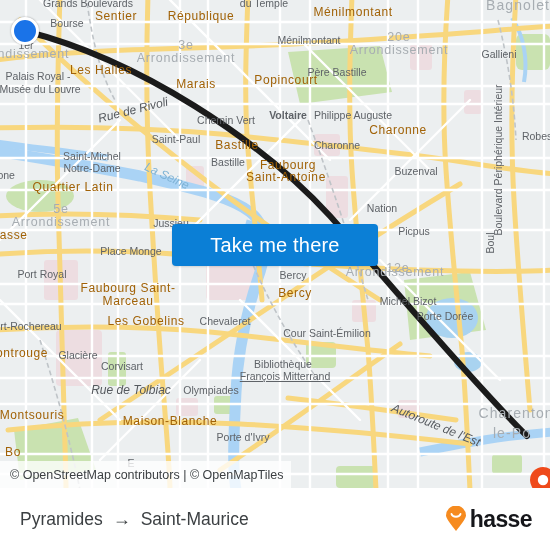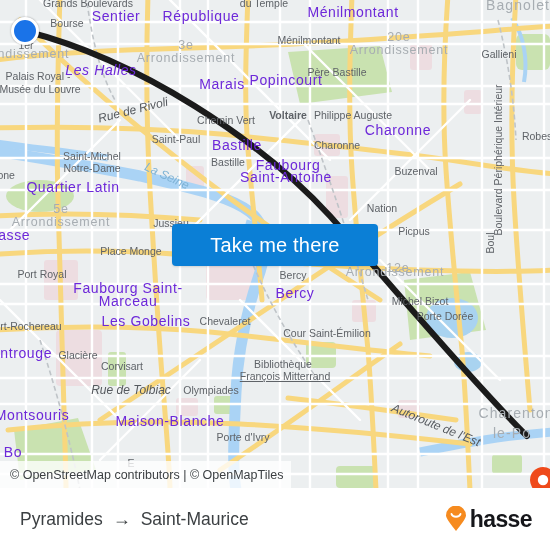--- a/index.html
+++ b/index.html
@@ -18,21 +18,21 @@
   .map svg{position:absolute;left:0;top:0;}
 
   
   .lbl{
     position:absolute;
     white-space:nowrap;
     transform:translate(-50%,-50%);
     pointer-events:none;
     font-family:"Liberation Sans", sans-serif;
   }
-  .lbl.place   {color:#6d28d9;font-size:14px;letter-spacing:.6px;}
+  .lbl.place   {color:#a16207;font-size:12px;letter-spacing:.6px;}
   .lbl.place-lg{color:#a7adb2;font-size:14px;letter-spacing:1.1px;}
   .lbl.poi     {color:#5f6368;font-size:10.5px;}
   .lbl.water   {color:#7fb3d5;font-size:12px;font-style:italic;}
   .lbl.road    {color:#55595e;font-size:12px;font-style:italic;}
   .lbl.arr     {color:#a7adb2;font-size:12.5px;letter-spacing:.8px;text-align:center;}
 
   
   .origin-dot{
     position:absolute;width:22px;height:22px;border-radius:50%;
     background:#1a73e8;border:3px solid #ffffff;
@@ -202,22 +202,22 @@
         <div class="lbl place" style="left: 353px; top: 12px;">Ménilmontant</div>
         <div class="lbl poi" style="left: 67px; top: 23px;">Bourse</div>
         <div class="lbl arr" style="left: 186px; top: 45px;">3e</div>
         <div class="lbl arr" style="left: 186px; top: 58px;">Arrondissement</div>
         <div class="lbl poi" style="left: 309px; top: 40px;">Ménilmontant</div>
         <div class="lbl arr" style="left: 399px; top: 37px;">20e</div>
         <div class="lbl arr" style="left: 399px; top: 50px;">Arrondissement</div>
         <div class="lbl poi" style="left: 499px; top: 54px;">Gallieni</div>
         <div class="lbl poi" style="left: 26px; top: 45px;">1er</div>
         <div class="lbl arr" style="left: 20px; top: 54px;">Arrondissement</div>
-        <div class="lbl place" style="left: 101px; top: 70px; font-style: italic;">Les Halles</div>
-        <div class="lbl place" style="left: 196px; top: 84px; margin-left: 26px;">Marais</div>
+        <div class="lbl place" style="left: 101px; top: 70px;">Les Halles</div>
+        <div class="lbl place" style="left: 196px; top: 84px;">Marais</div>
         <div class="lbl place" style="left: 286px; top: 80px;">Popincourt</div>
         <div class="lbl poi" style="left: 337px; top: 72px;">Père Bastille</div>
         <div class="lbl poi" style="left: 38px; top: 76px;">Palais Royal -</div>
         <div class="lbl poi" style="left: 40px; top: 89px;">Musée du Louvre</div>
         <div class="lbl road" style="left: 133px; top: 110px; transform: translate(-50%, -50%) rotate(-14deg);">Rue de Rivoli</div>
         <div class="lbl poi" style="left: 226px; top: 120px;">Chemin Vert</div>
         <div class="lbl poi" style="left: 288px; top: 115px; font-weight: bold;">Voltaire</div>
         <div class="lbl poi" style="left: 353px; top: 115px;">Philippe Auguste</div>
         <div class="lbl poi" style="left: 540px; top: 136px;">Robesp</div>
         <div class="lbl poi" style="left: 176px; top: 139px;">Saint-Paul</div>
@@ -242,21 +242,21 @@
         <div class="lbl place" style="left: 10px; top: 235px;">hasse</div>
         <div class="lbl poi" style="left: 131px; top: 251px;">Place Monge</div>
         <div class="lbl poi" style="left: 42px; top: 274px;">Port Royal</div>
         <div class="lbl poi" style="left: 293px; top: 275px;">Bercy</div>
         <div class="lbl arr" style="left: 398px; top: 268px;">12e</div>
         <div class="lbl arr" style="left: 395px; top: 272px;">Arrondissement</div>
         <div class="lbl poi" style="left: 490px; top: 243px; transform: translate(-50%, -50%) rotate(-90deg);">Boul</div>
         <div class="lbl place" style="left: 128px; top: 288px;">Faubourg Saint-</div>
         <div class="lbl place" style="left: 128px; top: 301px;">Marceau</div>
         <div class="lbl place" style="left: 295px; top: 293px;">Bercy</div>
-        <div class="lbl poi" style="left: 420px; top: 301px;">Michel Bizot</div>
+        <div class="lbl poi" style="left: 408px; top: 301px;">Michel Bizot</div>
         <div class="lbl poi" style="left: 445px; top: 316px;">Porte Dorée</div>
         <div class="lbl poi" style="left: 28px; top: 326px;">ert-Rochereau</div>
         <div class="lbl place" style="left: 146px; top: 321px;">Les Gobelins</div>
         <div class="lbl poi" style="left: 225px; top: 321px;">Chevaleret</div>
         <div class="lbl place" style="left: 22px; top: 353px;">ontrouge</div>
         <div class="lbl poi" style="left: 78px; top: 355px;">Glacière</div>
         <div class="lbl poi" style="left: 327px; top: 333px;">Cour Saint-Émilion</div>
         <div class="lbl poi" style="left: 122px; top: 366px;">Corvisart</div>
         <div class="lbl poi" style="left: 283px; top: 364px;">Bibliothèque</div>
         <div class="lbl poi" style="left: 285px; top: 376px; text-decoration: underline;">François Mitterrand</div>

